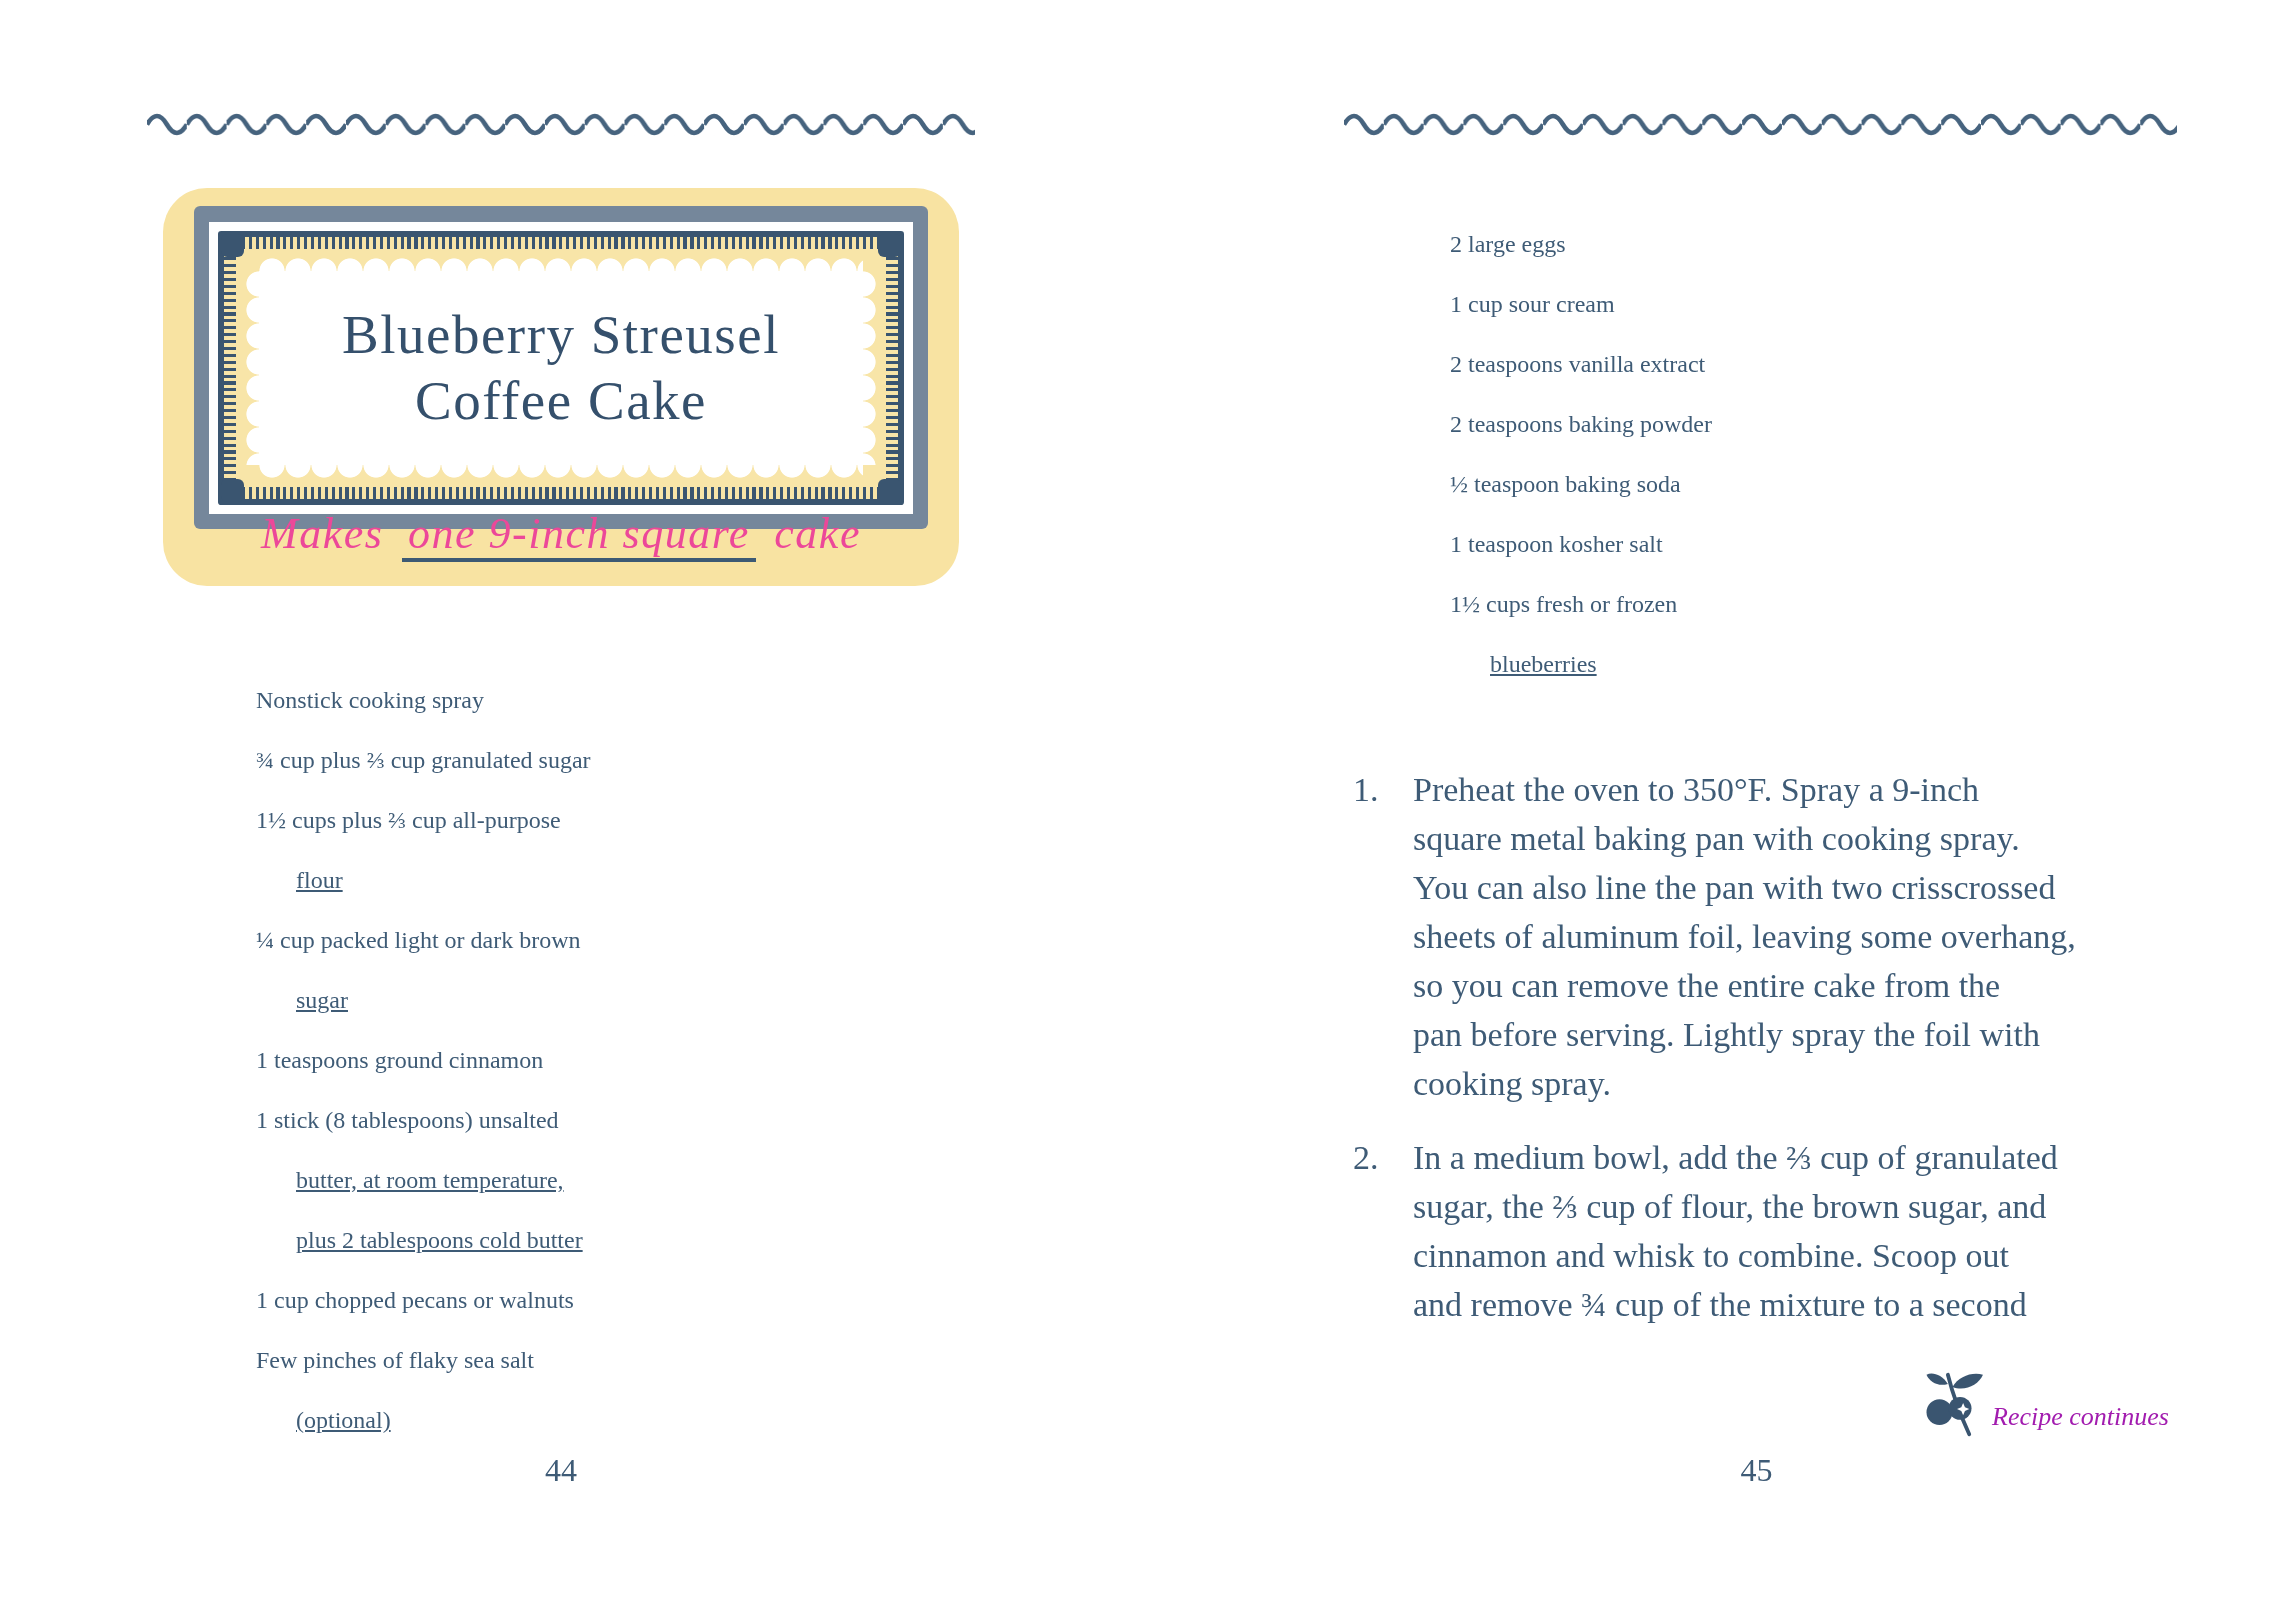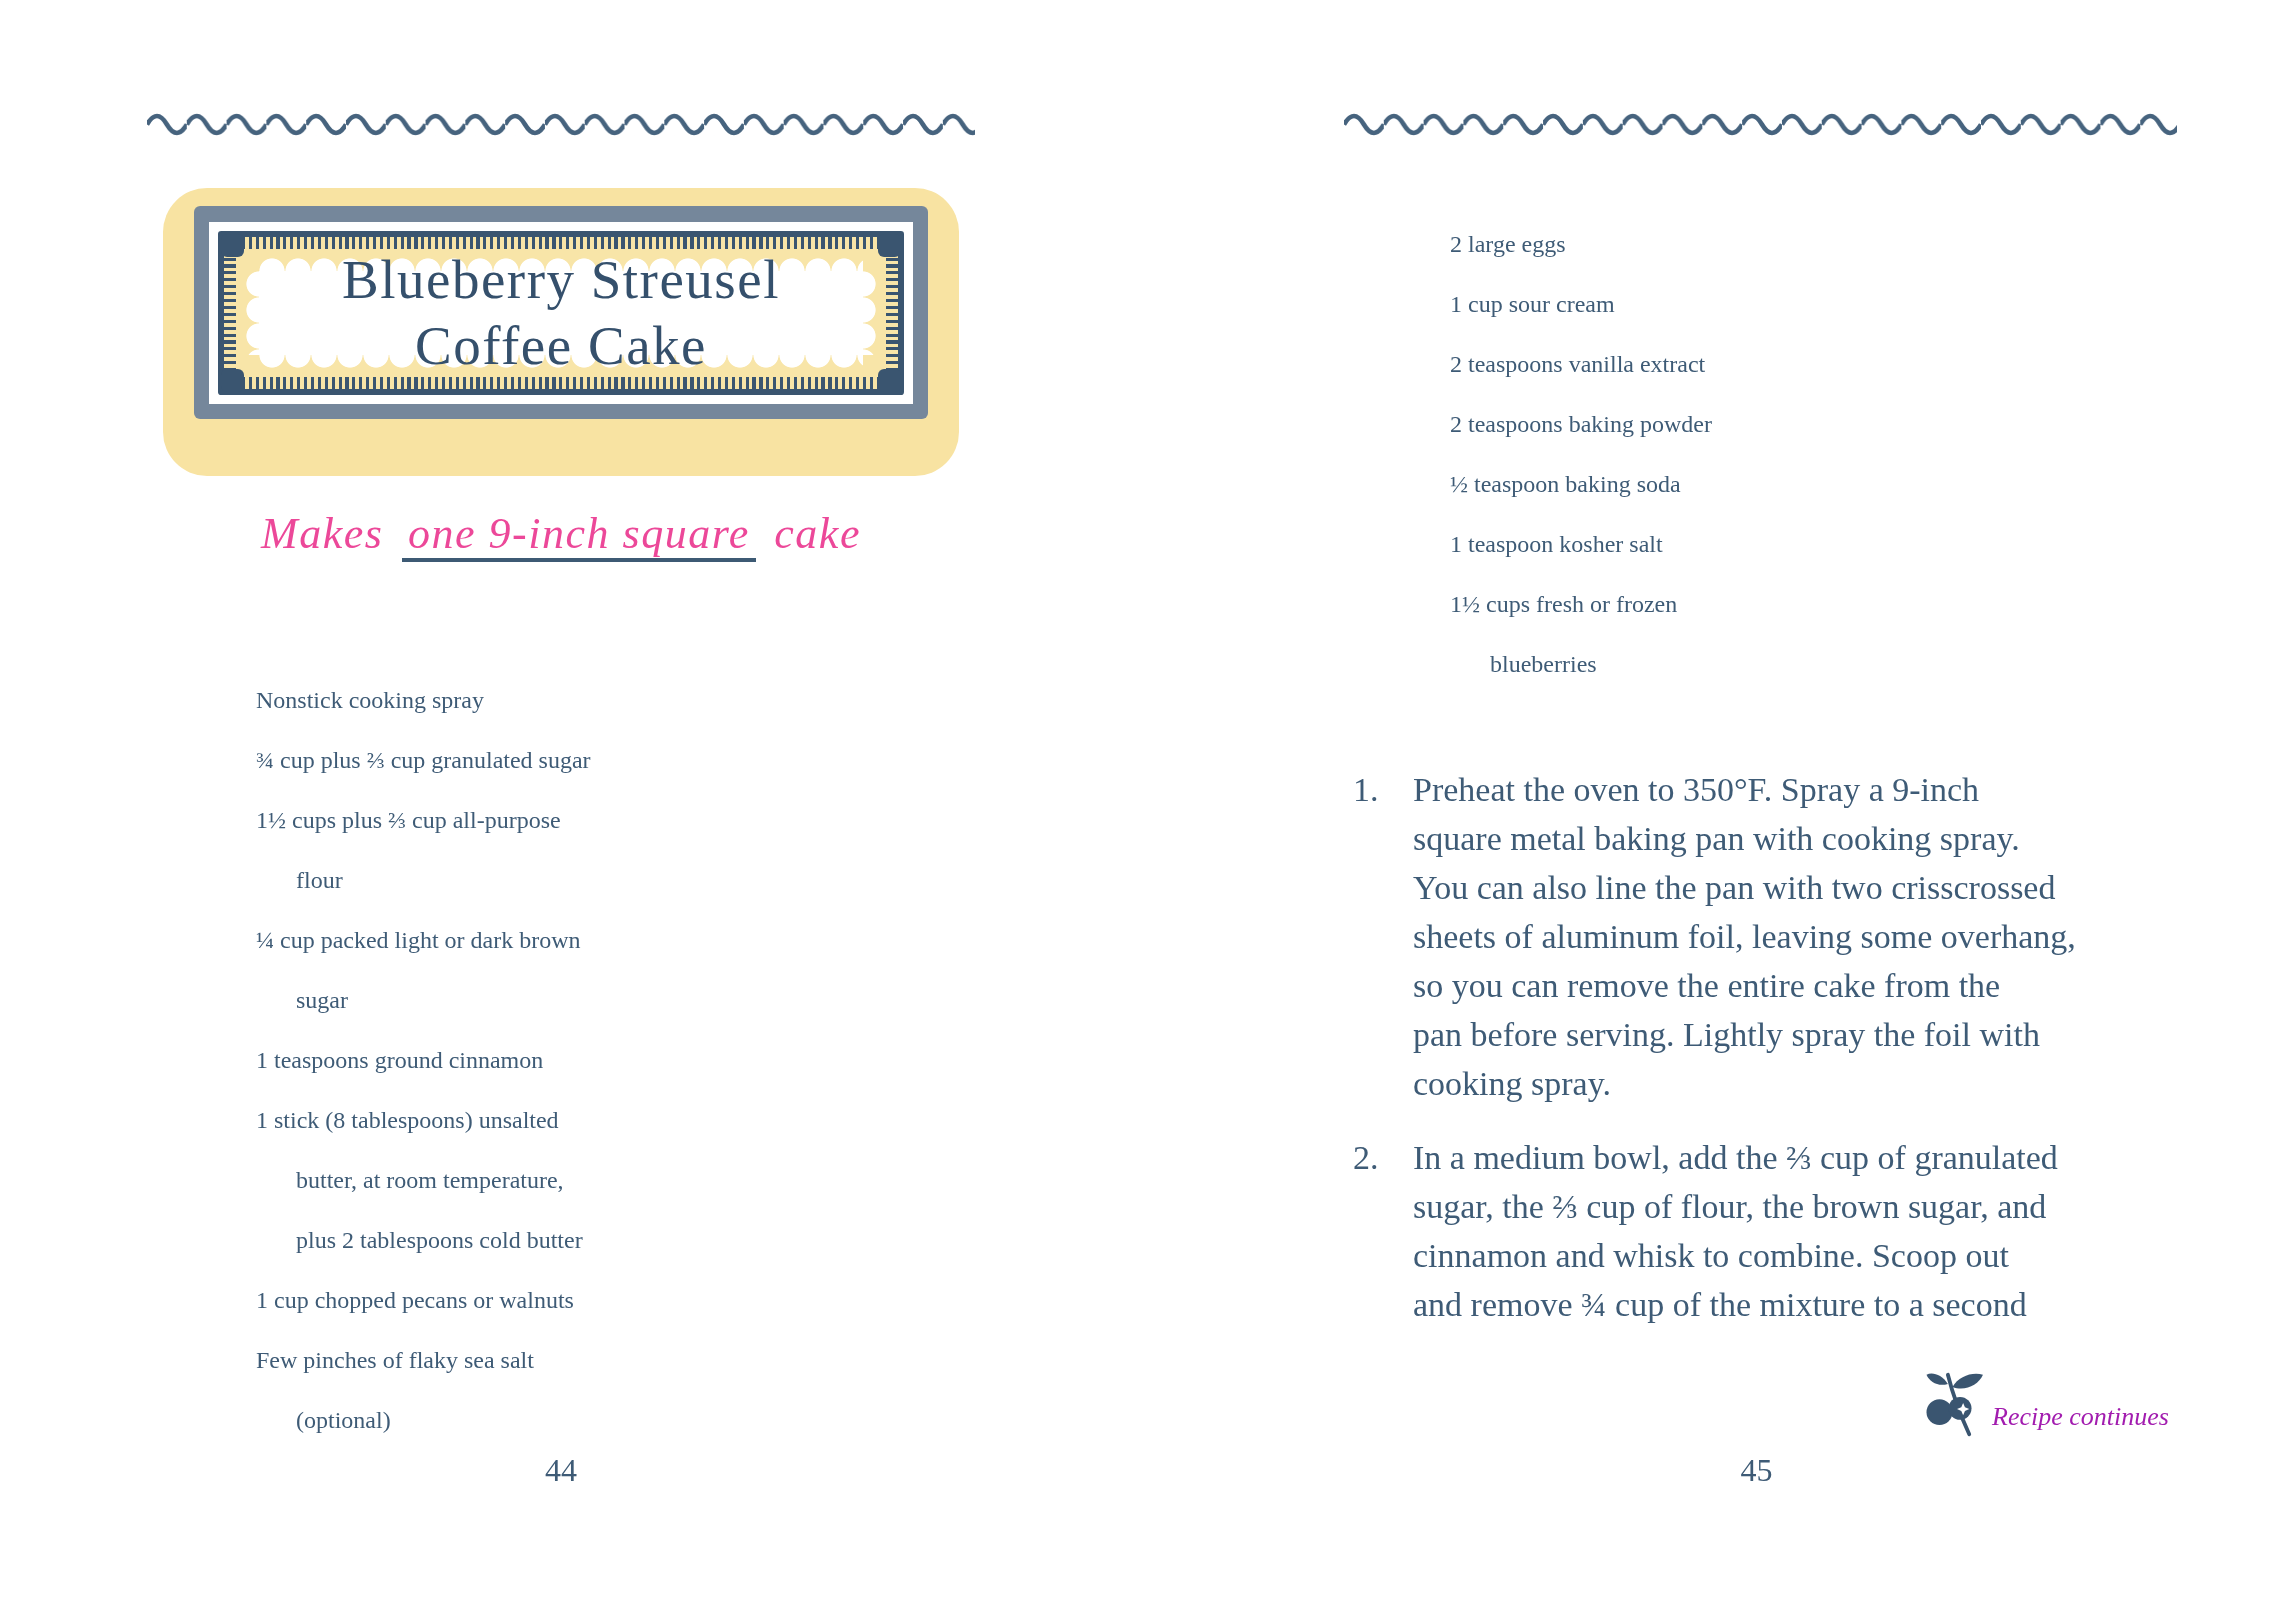--- a/index.html
+++ b/index.html
@@ -9,21 +9,21 @@
     background:#ffffff;
     font-family:"Liberation Serif","DejaVu Serif",serif;
     color:#3e5b76;
     overflow:hidden;
   }
 
   
   .wave{position:absolute;top:113px;height:23px;}
 
   
-  .title-box{position:absolute;left:163px;top:188px;width:796px;height:288px;}
+  .title-box{position:absolute;left:163px;top:188px;width:796px;height:398px;}
   .tb-yellow{position:absolute;inset:0;background:#f8e3a2;border-radius:44px;}
   .tb-slate {position:absolute;left:31px;right:31px;top:18.4px;bottom:57px;background:#75879b;border-radius:6.1px;}
   .tb-white {position:absolute;left:46px;right:46px;top:34px;bottom:72px;background:#ffffff;}
   .tb-navy  {position:absolute;left:55px;right:55px;top:43px;bottom:81px;background:#3a5570;border-radius:3.1px;}
   .tb-yin   {position:absolute;left:61px;right:61px;top:49px;bottom:87px;background:#f8e5a8;}
   .tick-top {position:absolute;left:72px;right:72px;top:49px;height:12.2px;
              background:repeating-linear-gradient(90deg,#3a5570 0 3.1px,rgba(0,0,0,0) 3.1px 6.9px);}
   .tick-bot {position:absolute;left:72px;right:72px;bottom:87px;height:12.2px;
              background:repeating-linear-gradient(90deg,#3a5570 0 3.1px,rgba(0,0,0,0) 3.1px 6.9px);}
   .tick-left{position:absolute;left:61px;top:60px;bottom:98px;width:12.2px;
@@ -53,21 +53,21 @@
   .yield-note{position:absolute;left:163px;top:508px;width:796px;text-align:center;
           font-style:italic;font-size:44px;letter-spacing:1.5px;color:#ec4899;white-space:nowrap;}
   .yn-underline{border-bottom:4.6px solid #3d5a74;padding-bottom:18.4px;}
   .yn-part{padding:0 6.1px;}
 
   
   .ing-list{position:absolute;}
   .ing-left{left:256px;top:670px;}
   .ing-right{left:1450px;top:214px;}
   .ing-line{font-size:24px;line-height:60px;white-space:nowrap;}
-  .ing-line.indent{padding-left:40px;}
+  .ing-line.indent{padding-left:40px;text-decoration:underline;}
 
   
   .steps{position:absolute;left:1353px;top:765px;width:857px;}
   .step{display:flex;}
   .step + .step{margin-top:24.5px;}
   .step-num{width:60px;flex:0 0 60px;font-size:34px;line-height:49px;}
   .step-lines{flex:1;}
   .step-line{font-size:34px;line-height:49px;white-space:nowrap;}
 
   

